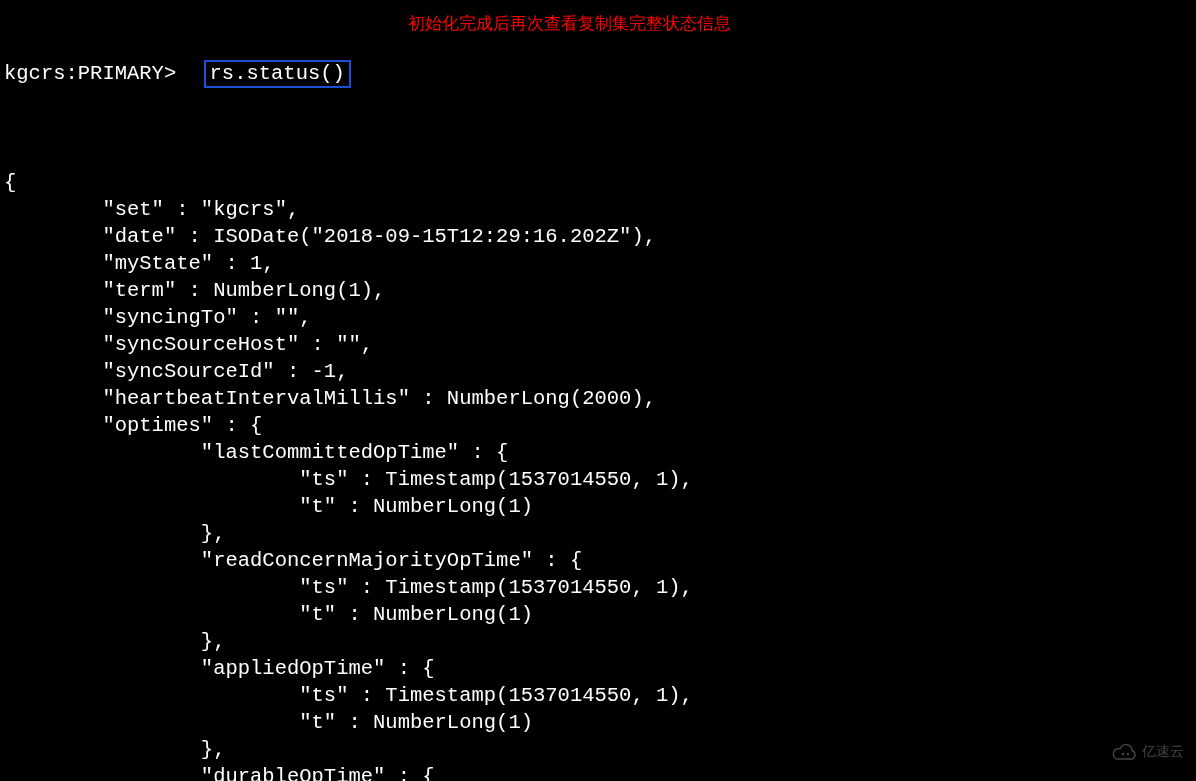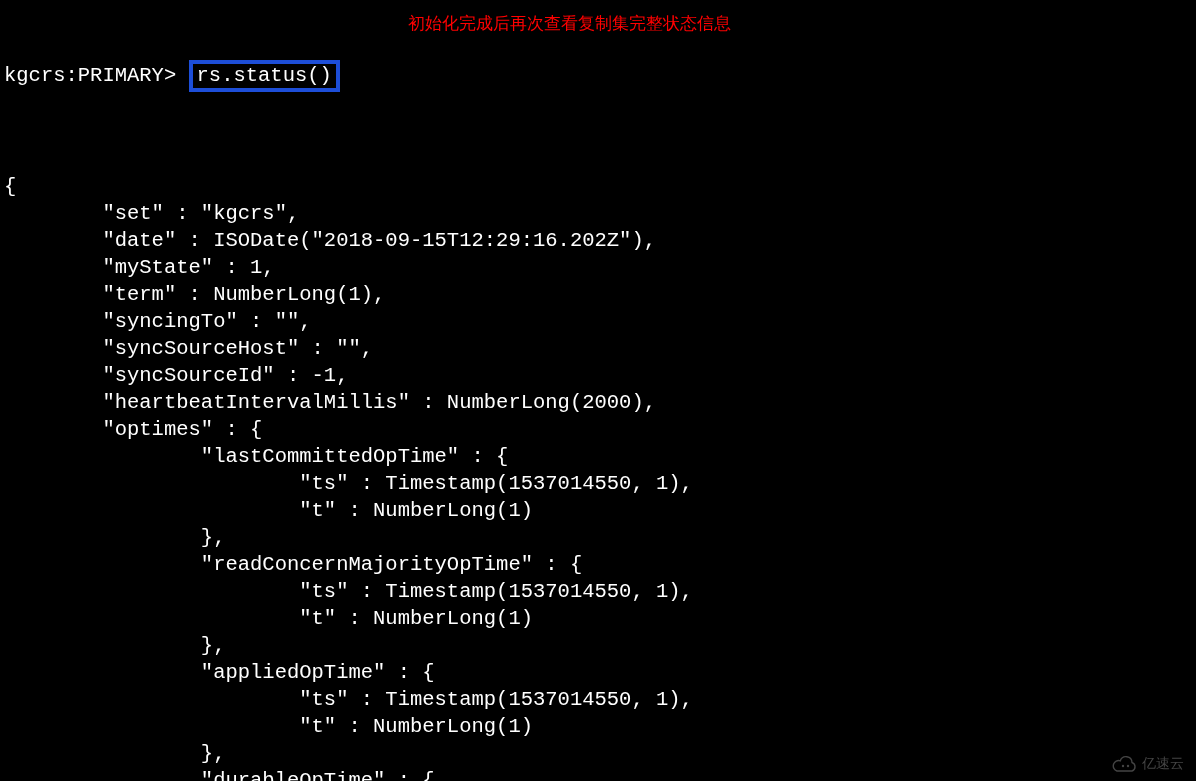--- a/index.html
+++ b/index.html
@@ -16,38 +16,38 @@
     line-height: 27px;
     color: #ffffff;
     white-space: pre;
     padding: 6px 4px;
     position: relative;
   }
   .prompt-line {
     position: relative;
   }
   .cmd-highlight {
-    border: 4px solid #1d4ed8;
+    border: 2px solid #1d4ed8;
     padding: 0 4px;
-    margin-left: 0;
+    margin-left: 15px;
     display: inline-block;
     line-height: 24px;
   }
   .annotation {
     color: #ff0000;
     font-family: Liberation Serif, serif;
     font-size: 17px;
     position: absolute;
     top: 10px;
     left: 408px;
   }
   .watermark {
     position: absolute;
     right: 12px;
-    bottom: 8px;
+    bottom: 20px;
     opacity: 0.5;
     display: flex;
     align-items: center;
     font-family: "Microsoft YaHei", sans-serif;
     font-size: 14px;
     color: #888;
   }
   .watermark svg {
     margin-right: 4px;
   }

